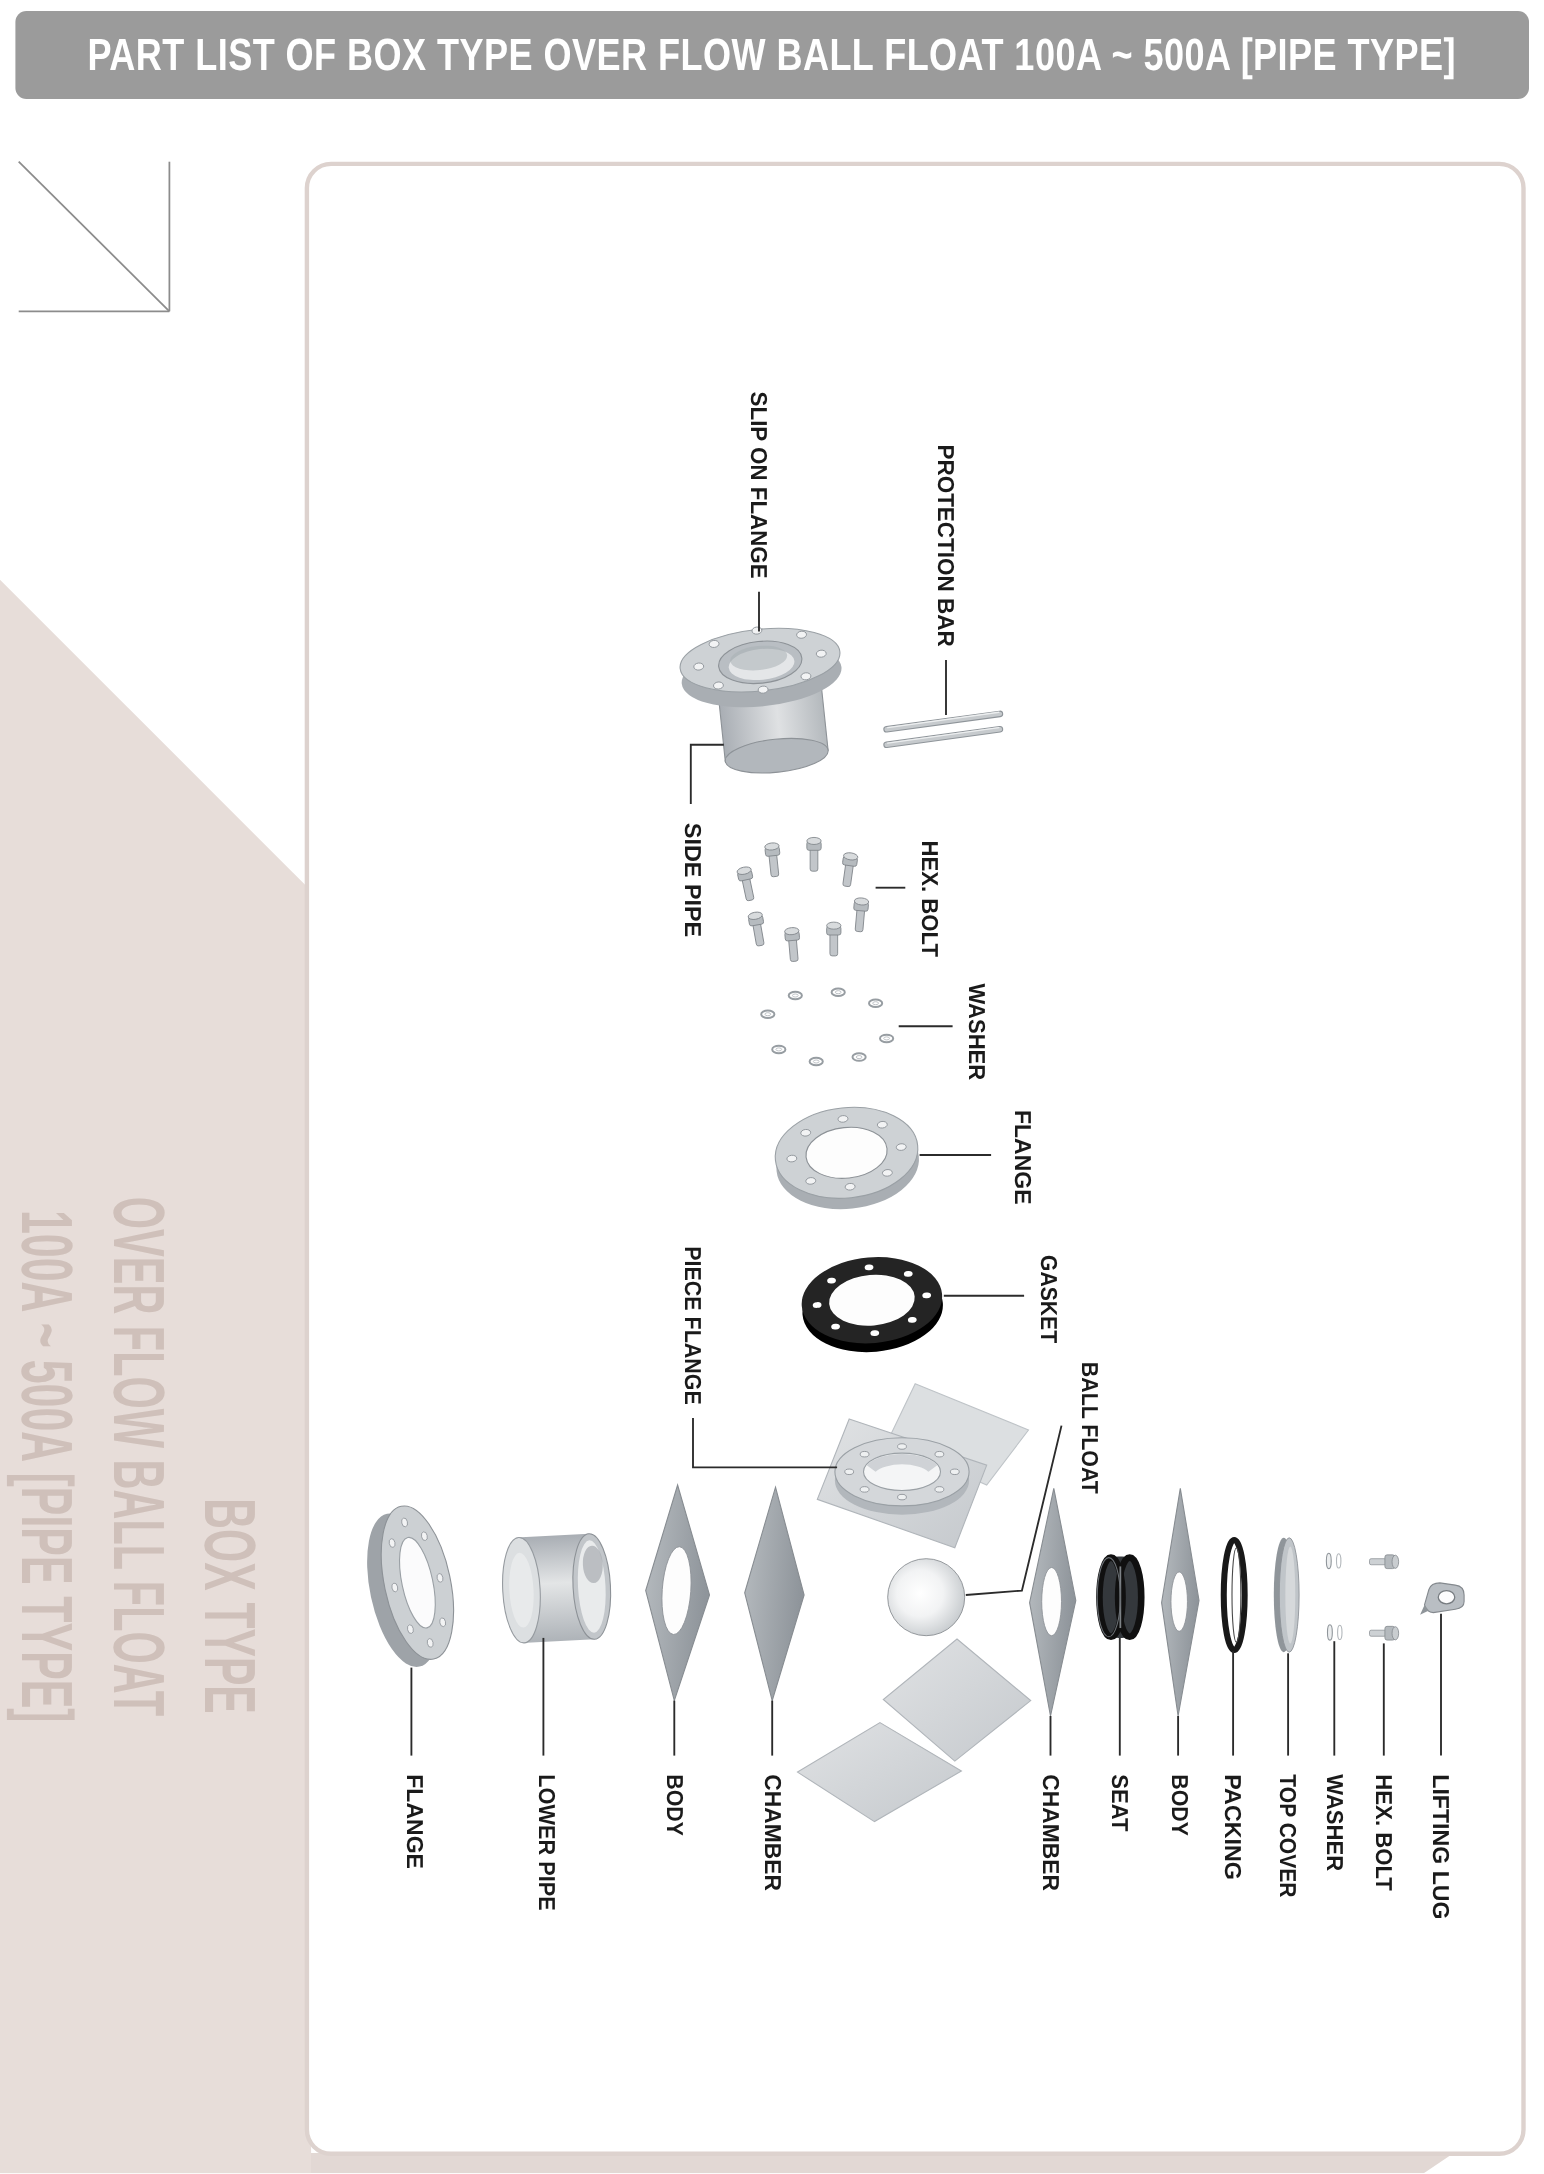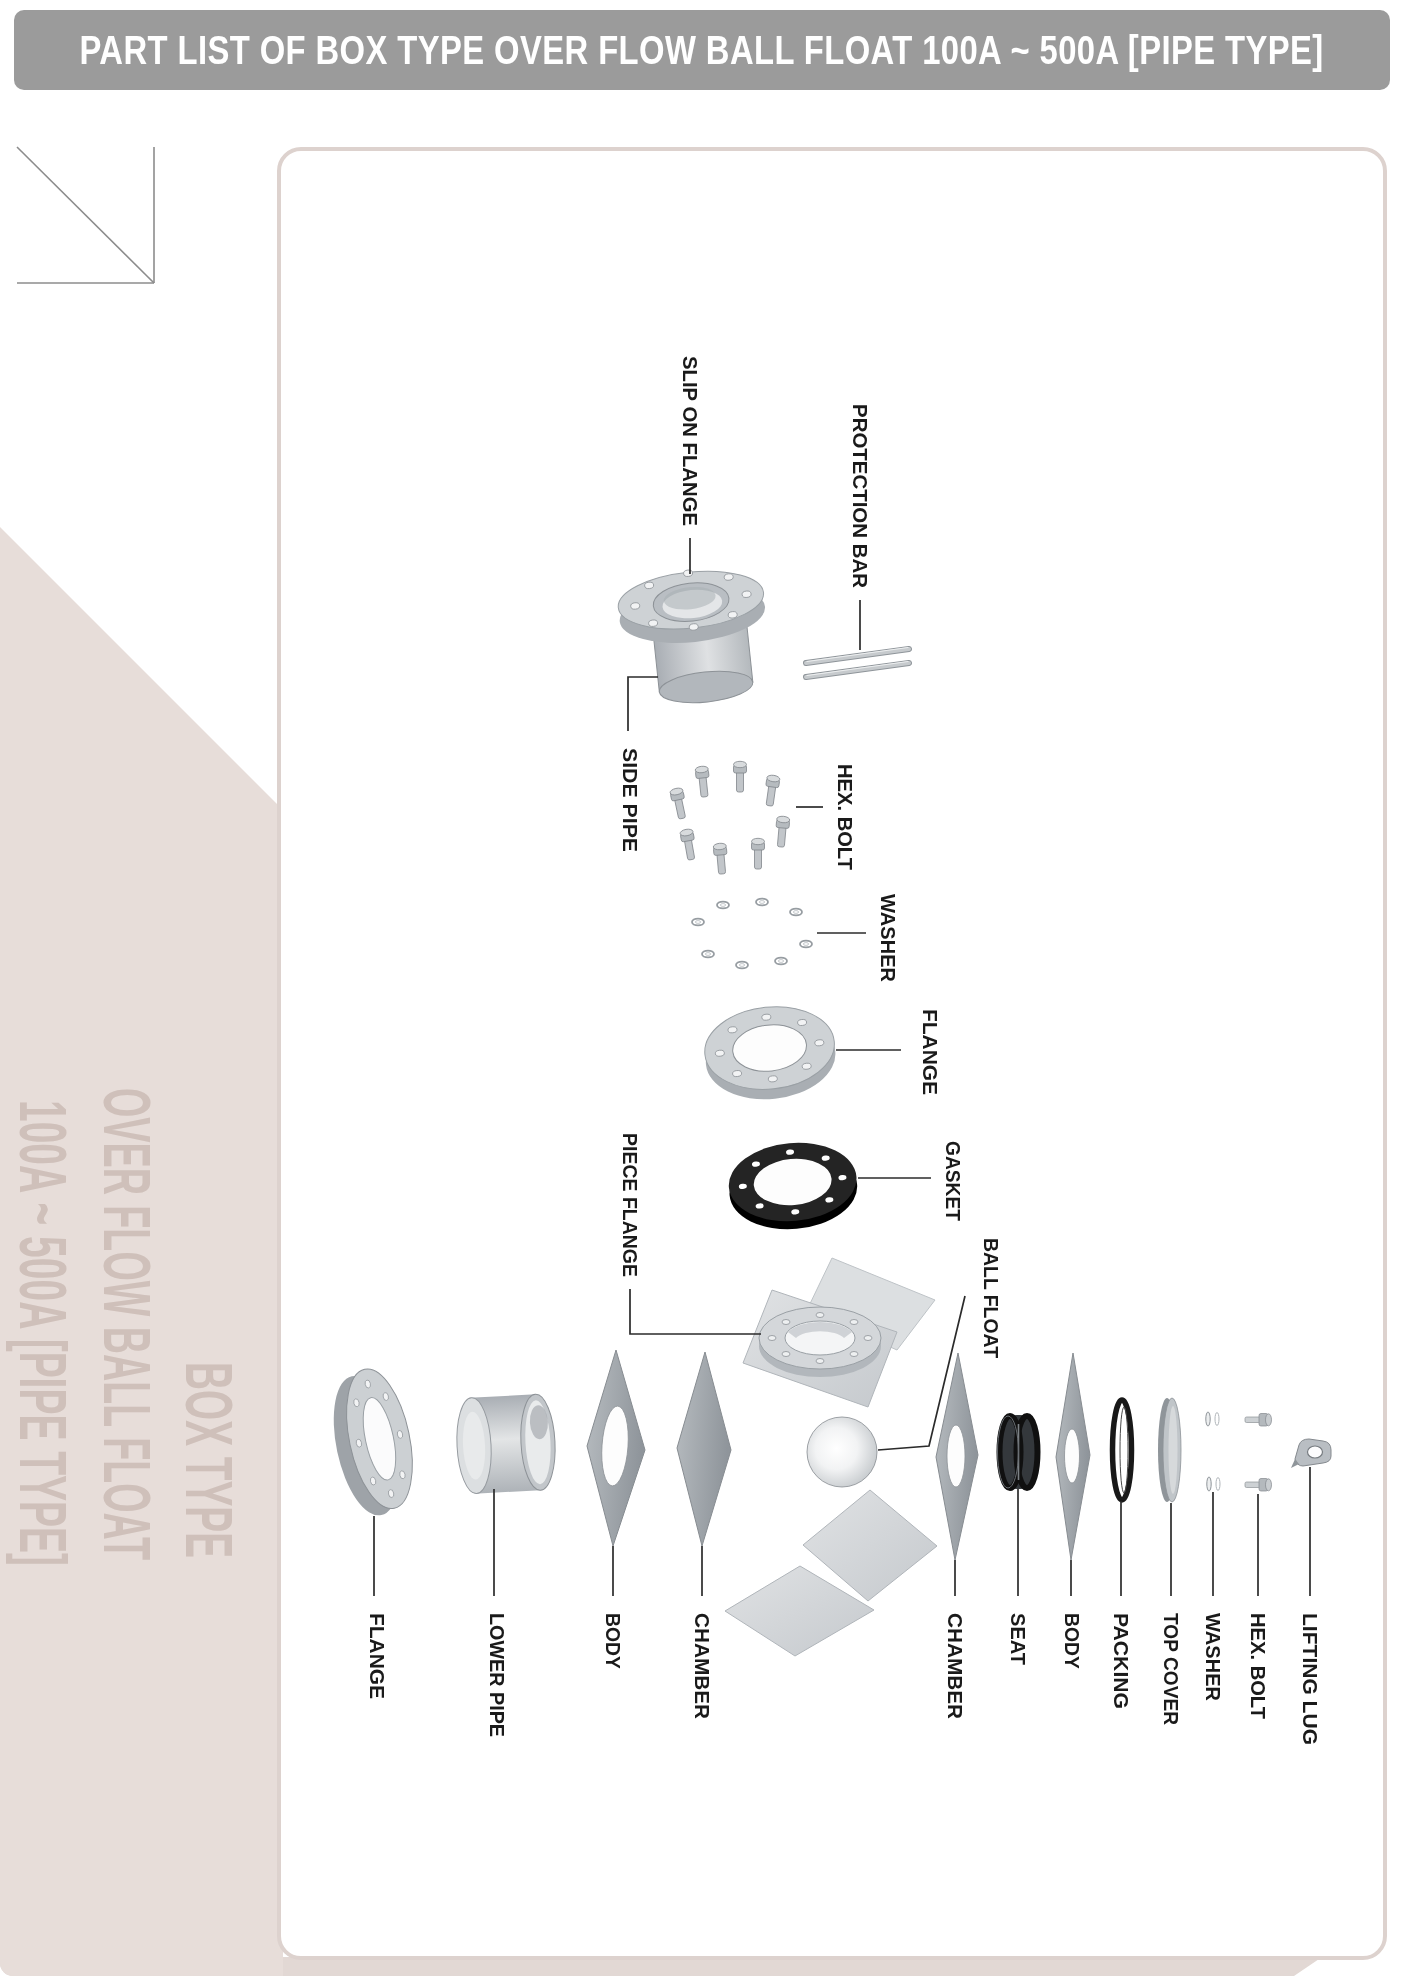--- a/index.html
+++ b/index.html
@@ -1,17 +1,17 @@
 <!DOCTYPE html>
 <html><head>
 <meta charset="utf-8">
 <style>
   html,body{margin:0;padding:0;background:#ffffff;}
   .page{position:relative;width:1404px;height:1976px;background:#ffffff;overflow:hidden;
-        font-family:"Liberation Sans",sans-serif;border-radius:13px;}
+        font-family:"Liberation Sans",sans-serif;}
   
   .wedge{position:absolute;left:0;top:527px;width:285px;height:1449px;background:#e7ddd9;
          clip-path:polygon(0 0,283px 283px,283px 1449px,0 1449px);}
   
   .strip{position:absolute;left:0;top:1957px;width:1322px;height:19px;background:#e2d8d4;
          clip-path:polygon(0 0,1322px 0,1294px 19px,0 19px);}
   
   .panel{position:absolute;left:277px;top:147px;width:1110px;height:1813px;box-sizing:border-box;
          background:#ffffff;border:4.5px solid #ddd2ce;border-radius:24px;}
   

